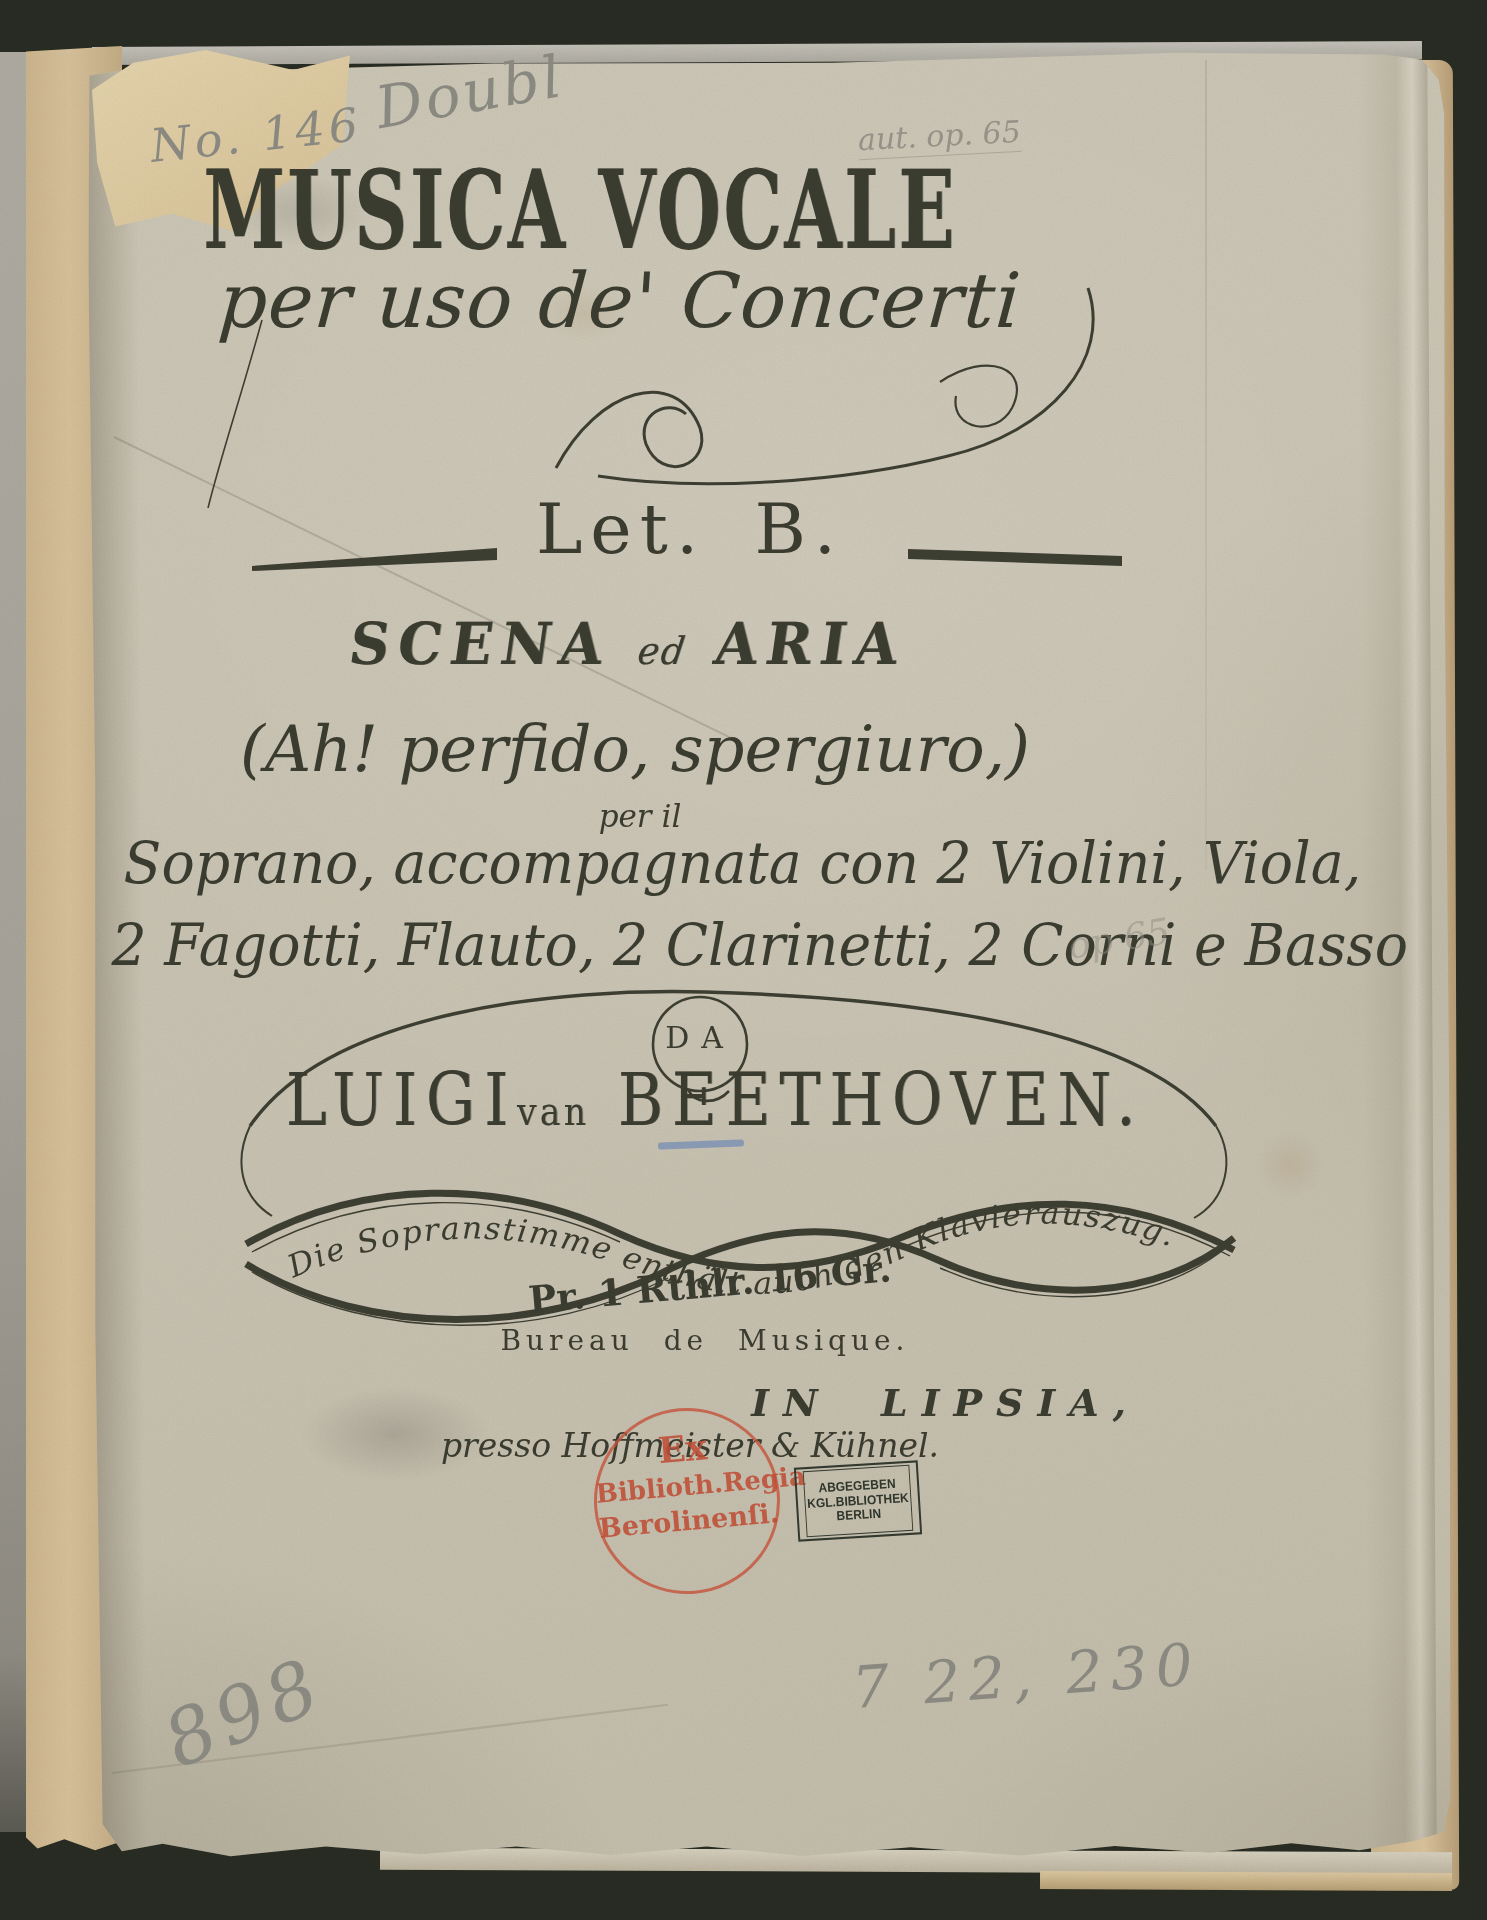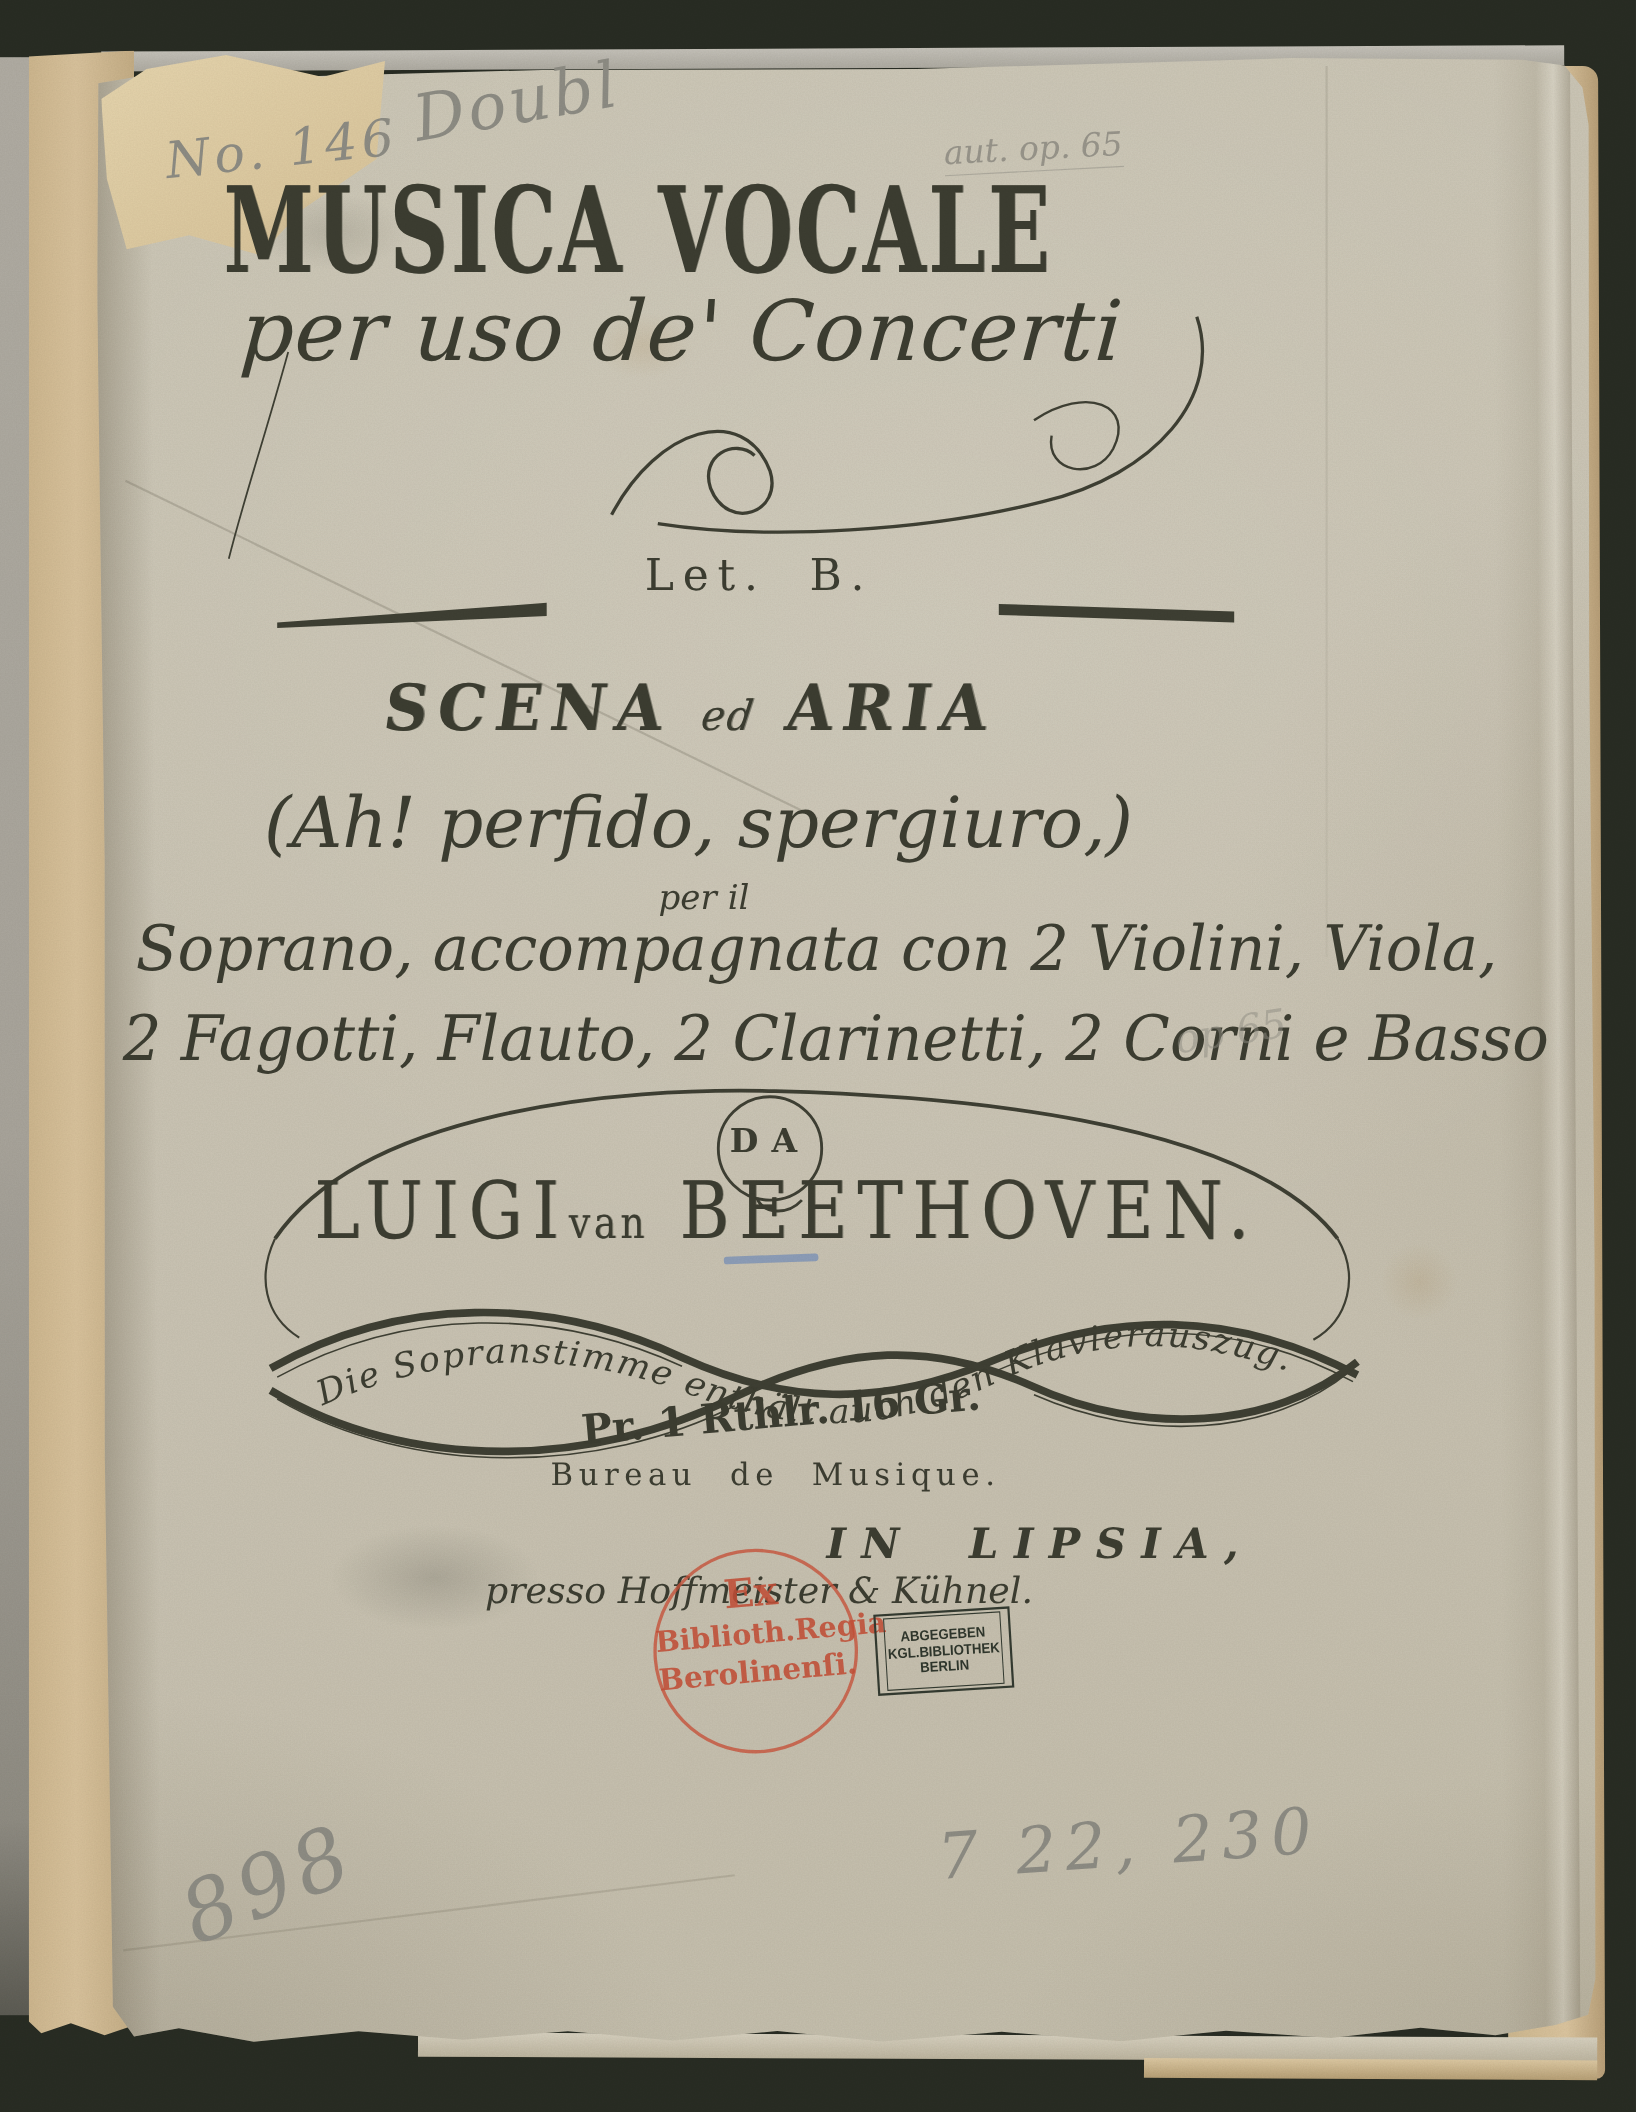--- a/index.html
+++ b/index.html
@@ -60,31 +60,31 @@
   .stain.t2{position:absolute;left:1255px;top:1130px;width:70px;height:70px;z-index:5;border-radius:50%;
     background:radial-gradient(closest-side,rgba(158,118,60,0.14),rgba(158,118,60,0));}
 
   
   .line{position:absolute;z-index:7;text-align:center;color:#3c3d31;}
   .main-title{left:30px;top:146px;width:1100px;font-size:100px;font-weight:bold;
     letter-spacing:3px;word-spacing:4px;transform:scale(0.74,1.08);transform-origin:50% 0;
     text-shadow:1px 0 0 rgba(60,61,49,0.5);}
   .sub-script{left:120px;top:256px;width:1000px;font-size:76px;font-style:italic;
     letter-spacing:1px;transform:skewX(-4deg);}
-  .let-b{left:240px;top:500px;width:900px;font-size:40px;letter-spacing:8px;word-spacing:18px;}
+  .let-b{left:240px;top:488px;width:900px;font-size:70px;letter-spacing:8px;word-spacing:18px;}
   .scena{left:128px;top:610px;width:1000px;font-size:58px;font-weight:bold;letter-spacing:9px;
     transform:skewX(-8deg) scaleX(0.95);text-shadow:1px 0 0 rgba(60,61,49,0.5);}
   .scena .ed-small{font-size:38px;font-weight:normal;font-style:italic;letter-spacing:2px;}
   .ah-perfido{left:135px;top:712px;width:1000px;font-size:64px;font-style:italic;}
   .per-il{left:340px;top:798px;width:600px;font-size:31px;font-style:italic;}
   .instr1{left:107px;top:830px;width:1100px;font-size:57px;font-style:italic;white-space:nowrap;
     transform:scaleX(0.97);}
   .instr2{left:95px;top:912px;width:1100px;font-size:57px;font-style:italic;white-space:nowrap;
     transform:scaleX(0.97);}
-  .da-label{left:400px;top:1020px;width:600px;font-size:30px;font-weight:bold;letter-spacing:12px;}
+  .da-label{left:400px;top:1020px;width:600px;font-size:30px;font-weight:normal;letter-spacing:12px;}
   .composer{left:165px;top:1058px;width:1100px;font-size:72px;white-space:nowrap;
     transform:scaleX(0.86);letter-spacing:10px;text-shadow:1px 0 0 rgba(60,61,49,0.45);}
   .composer .van{font-size:40px;letter-spacing:4px;}
   .price{left:520px;top:1262px;width:380px;font-size:37px;font-weight:bold;
     transform:rotate(-5deg);white-space:nowrap;}
   .bureau{left:255px;top:1324px;width:900px;font-size:28px;letter-spacing:5px;word-spacing:16px;}
   .lipsia{left:240px;top:1380px;width:900px;font-size:38px;font-weight:bold;font-style:italic;
     letter-spacing:14px;word-spacing:22px;text-align:right;}
   .presso{left:240px;top:1426px;width:900px;font-size:33px;font-style:italic;text-align:center;}
 

